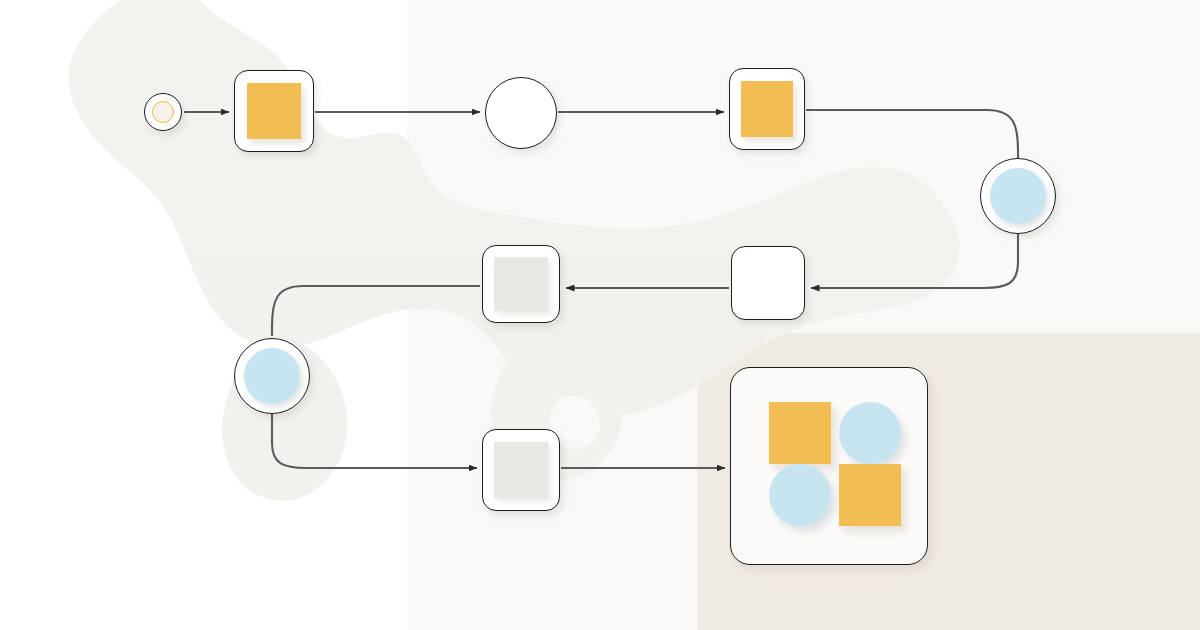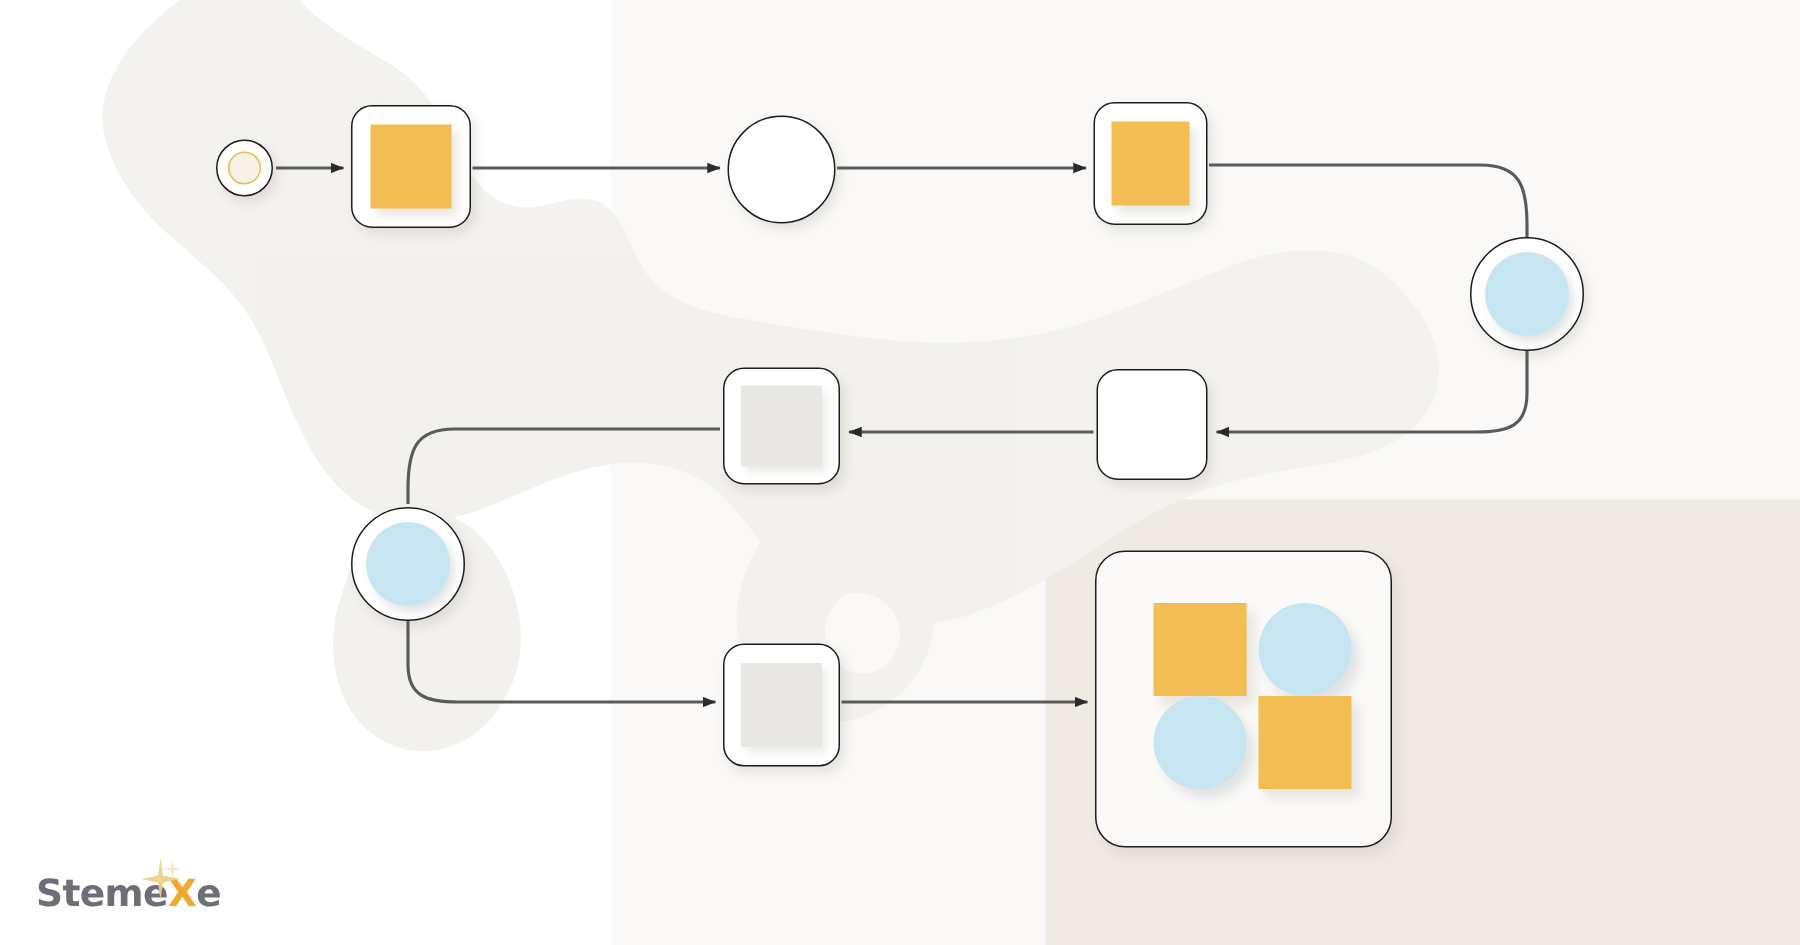--- a/index.html
+++ b/index.html
@@ -168,26 +168,14 @@
     <div class="inner-sq grey"></div>
   </div>
 
   <div class="group-box" style="left:730px;top:367px;width:196px;height:196px;">
     <div class="g-item g-sq" style="left:38px;top:34px;width:62px;height:62px;"></div>
     <div class="g-item g-ci" style="left:108px;top:34px;width:62px;height:62px;"></div>
     <div class="g-item g-ci" style="left:38px;top:96px;width:62px;height:62px;"></div>
     <div class="g-item g-sq" style="left:108px;top:96px;width:62px;height:62px;"></div>
   </div>
 
-  <div id="logo">
-    <div class="logo-text"><span>Steme</span><span class="logo-x">X</span><span>e</span>
-      <svg class="logo-spark" viewBox="0 0 30 30">
-        <g fill="#f0cf86" opacity="0.95">
-          <path d="M15,0 L16.6,11.6 L28,14 L16.6,16.4 L15,28 L13.4,16.4 L2,14 L13.4,11.6 Z"></path>
-        </g>
-        <g fill="#efe0b8" opacity="0.9">
-          <path d="M23,2 L23.8,6.4 L28,7.4 L23.8,8.4 L23,13 L22.2,8.4 L18,7.4 L22.2,6.4 Z"></path>
-        </g>
-      </svg>
-    </div>
-  </div>
 
 </div>
 
 </body></html>

